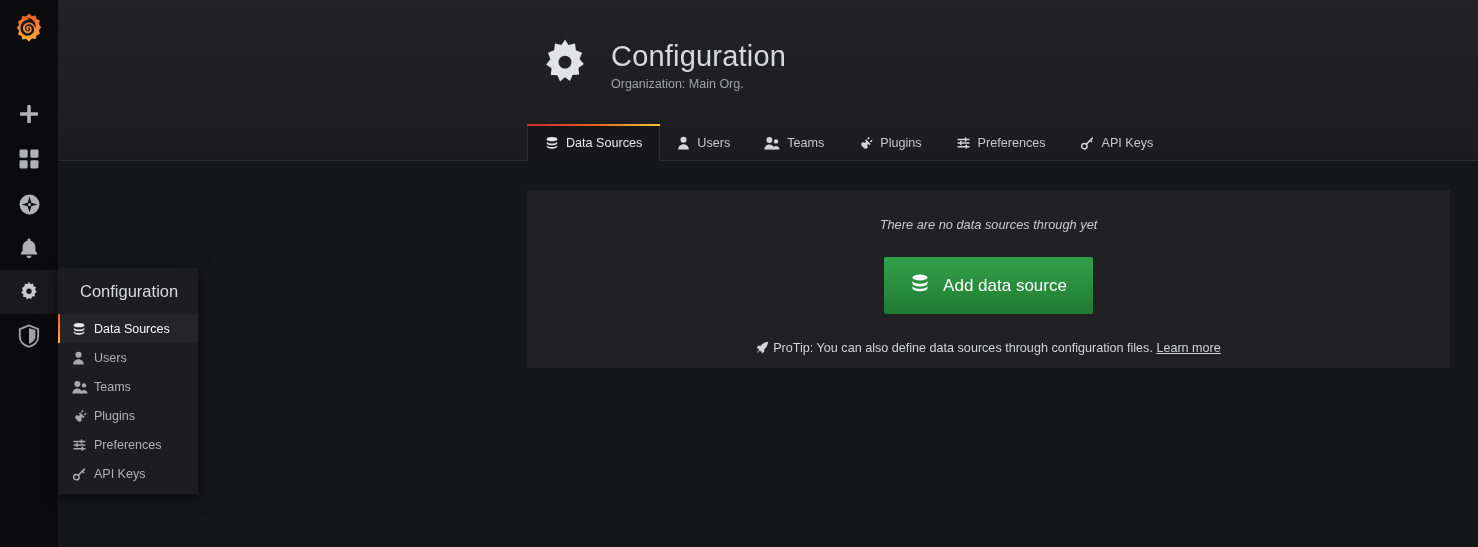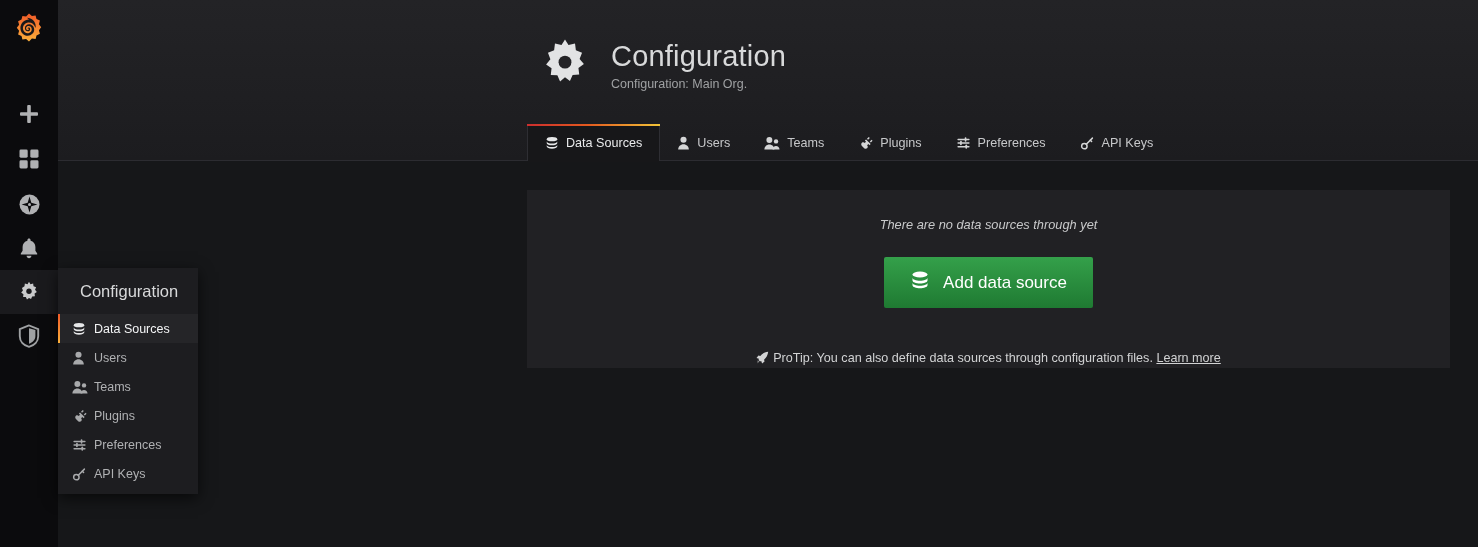--- a/index.html
+++ b/index.html
@@ -103,25 +103,25 @@
   }
   .empty-msg {
     text-align:center; color:#c9cacb; font-size:12.8px;
     font-style:italic; padding-top:27px;
   }
   .btn-wrap { display:flex; justify-content:center; margin-top:25px; }
   .add-btn {
     display:inline-flex; align-items:center; gap:13px;
     background:linear-gradient(180deg,#34a04a 0%,#1f7a32 100%);
     color:#ffffff; font-size:17px; border:none; border-radius:2px;
-    padding:0 26px; height:51px; cursor:pointer;
+    padding:0 26px; height:57px; cursor:pointer;
     font-family:"Liberation Sans", sans-serif;
   }
   .protip {
-    text-align:center; color:#d2d3d4; font-size:12.6px; margin-top:43px;
+    text-align:center; color:#d2d3d4; font-size:12.6px; margin-top:27px;
   }
   .protip .rocket { display:inline-block; margin-right:4px; vertical-align:-2px; }
   .protip a { color:#d2d3d4; text-decoration:underline; cursor:pointer; }
 </style>
 </head>
 <body>
 
 <div id="root">
 
   <div class="top-strip"></div>
@@ -262,21 +262,21 @@
 
   <div class="page-header">
     <span>
       <svg width="56" height="56" viewBox="0 0 24 24">
         <path fill="#e2e3e4" d="M12 1.5l1.5 2.4 2.8-.64.36 2.82 2.64 1.1-1.04 2.65 1.83 2.18-2.33 1.66.34 2.82-2.83.2-1.16 2.61L12 17.7l-2.11 1.78-1.16-2.61-2.83-.2.34-2.82-2.33-1.66 1.83-2.18L4.7 7.18l2.64-1.1.36-2.82 2.8.64z"></path>
         <circle cx="12" cy="11.2" r="2.75" fill="#232326"></circle>
       </svg>
     </span>
     <div class="ph-text">
       <div class="ph-title">Configuration</div>
-      <div class="ph-sub">Configuration: Main Org.</div>
+      <div class="ph-sub">Organization: Main Org.</div>
     </div>
   </div>
 
   <div class="tabs">
 
     <div class="tab active">
       <span class="t-ico">
         <svg width="14" height="14" viewBox="0 0 16 16">
           <ellipse cx="8" cy="3.6" rx="6" ry="2.4" fill="#e6e7e8"></ellipse>
           <path d="M2 6.2c0 1.3 2.7 2.4 6 2.4s6-1.1 6-2.4v2.1c0 1.3-2.7 2.4-6 2.4s-6-1.1-6-2.4z" fill="#e6e7e8"></path>

